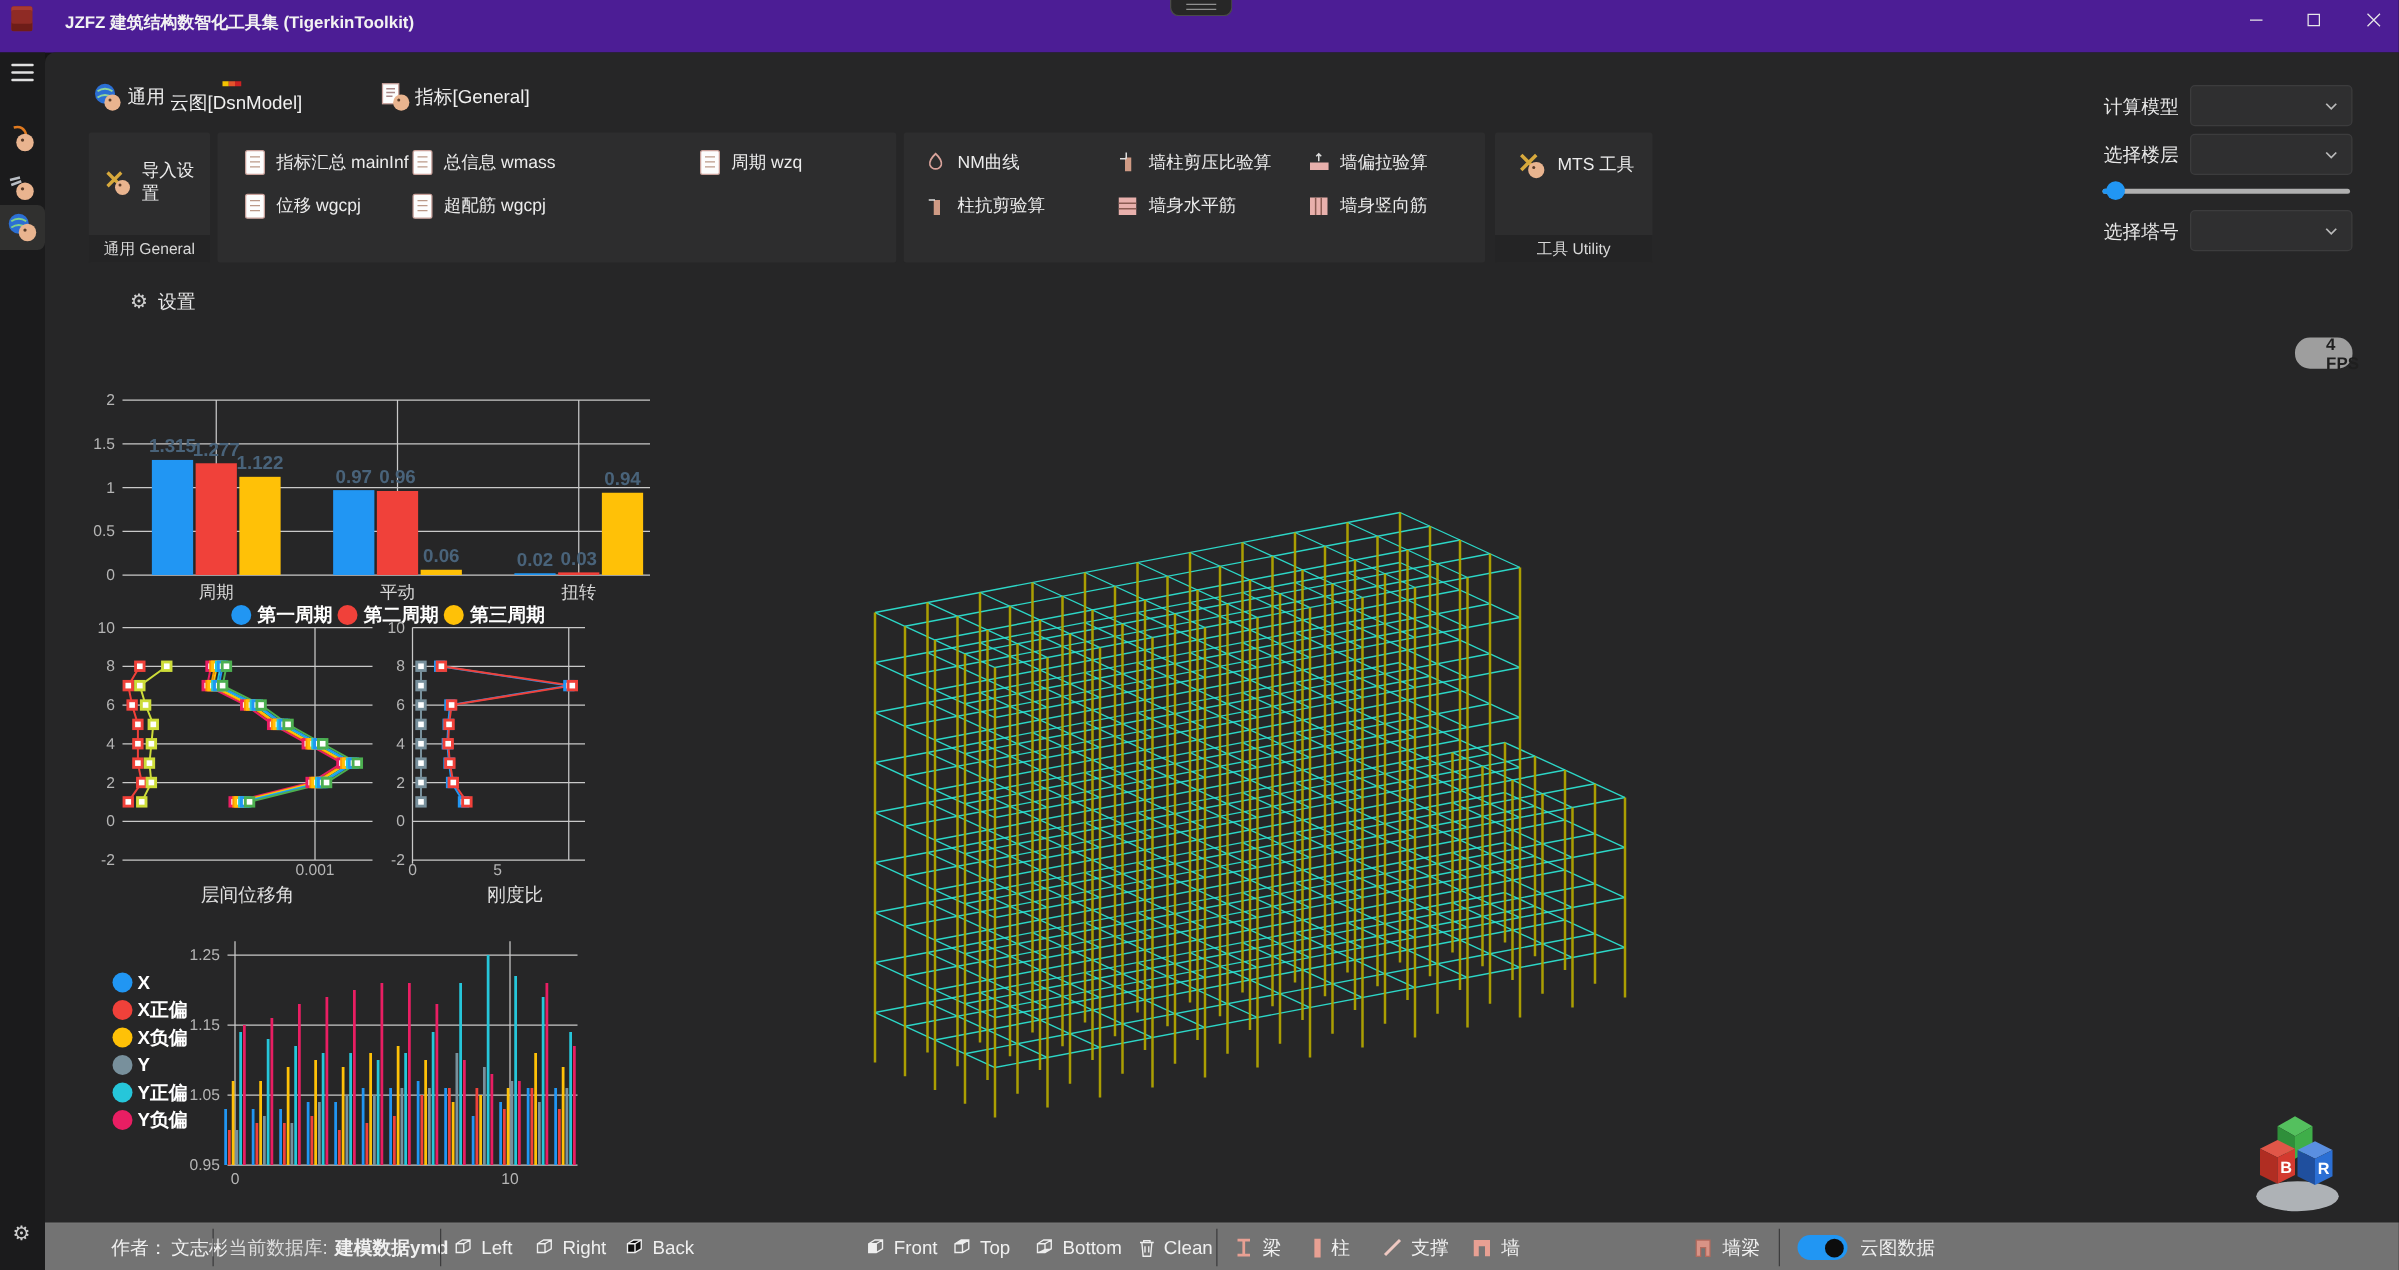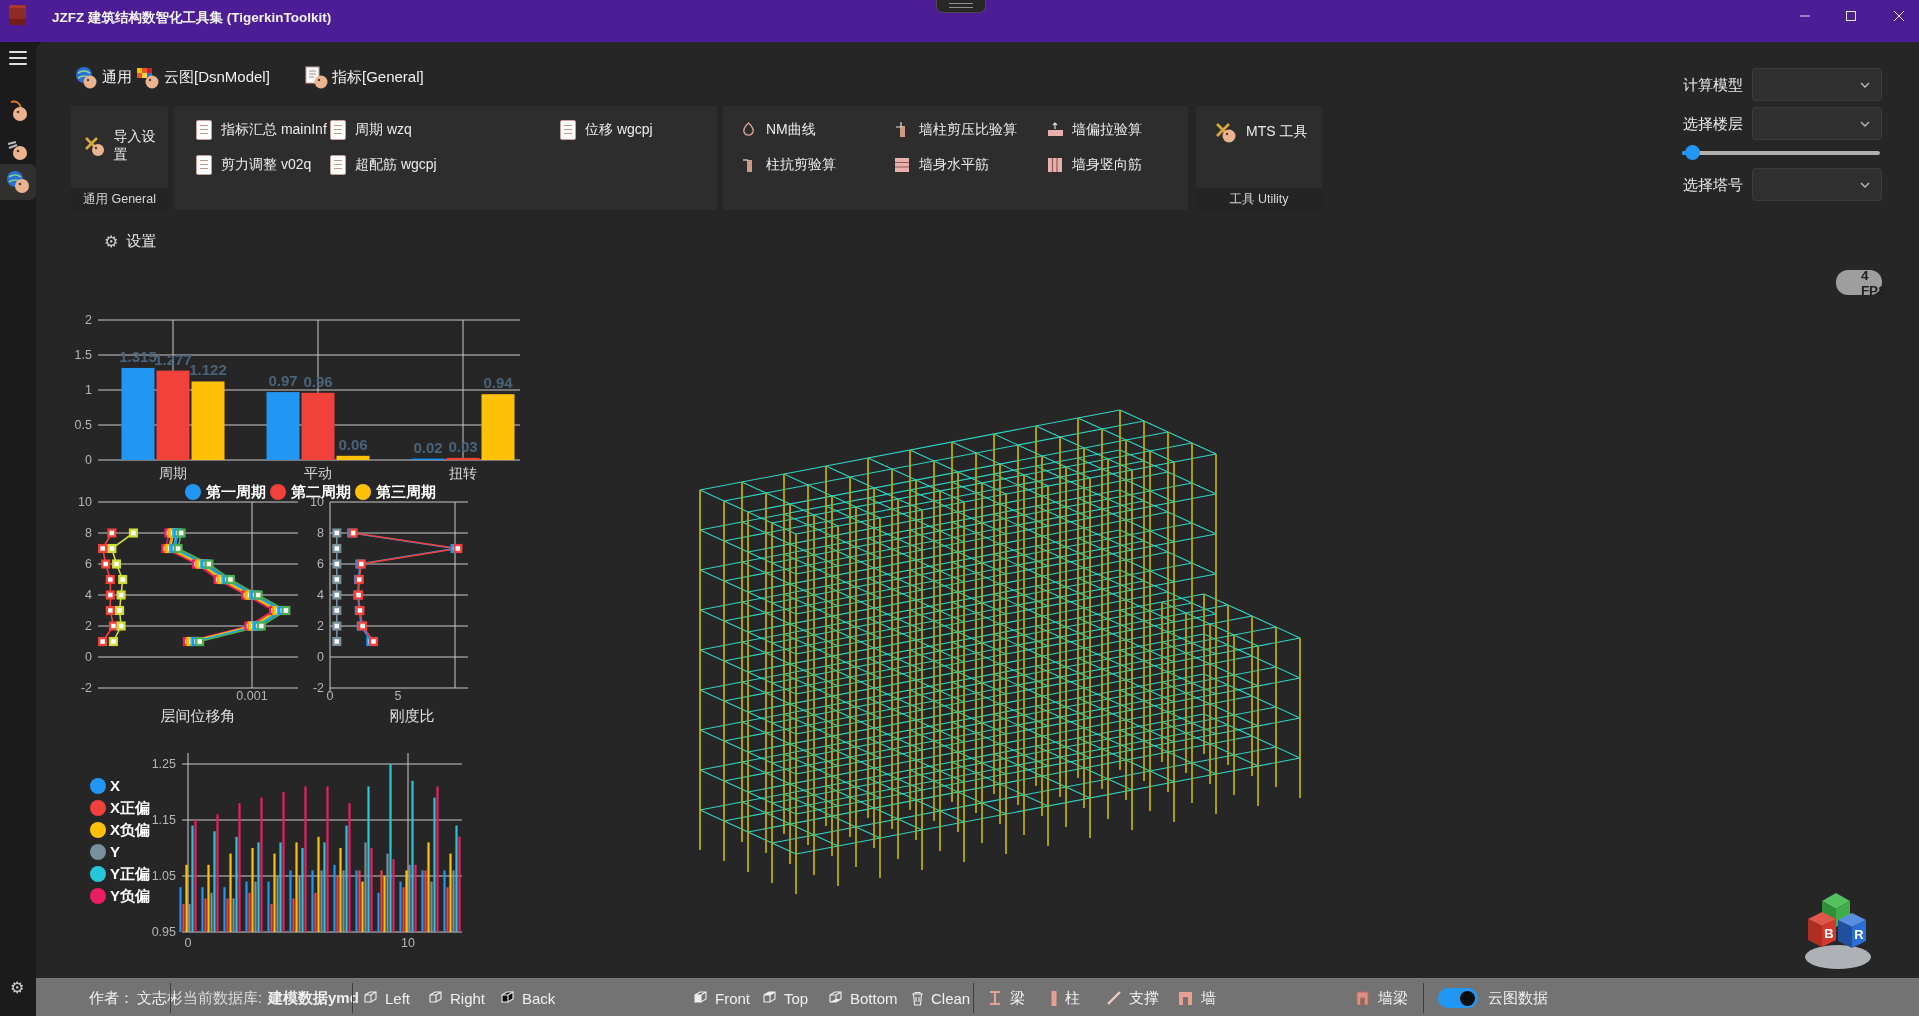--- a/index.html
+++ b/index.html
@@ -126,21 +126,21 @@
 
 <div class="rtab" style="left:74px;">
   <svg width="24" height="24">
     <circle cx="10" cy="10" r="8" fill="#2b6fd4"></circle>
       <path d="M4 8 Q10 4 16 8 M4 13 Q10 9 16 13" stroke="#8fd39a" stroke-width="1.6" fill="none"></path>
     <circle cx="16" cy="17" r="6.5" fill="#e9b48f"></circle>
       <circle cx="14" cy="15" r="1.2" fill="#5a3c28"></circle>
     </svg>
   <span>通用</span>
   </div>
-<div class="rtab" style="left:136px;">
+<div class="rtab" style="left:136px;flex-direction:column;">
   <svg width="24" height="24">
     <rect x="1" y="3" width="5" height="5" fill="#f3c200"></rect>
       <rect x="6" y="3" width="5" height="5" fill="#e5542c"></rect>
       <rect x="11" y="3" width="5" height="5" fill="#c22"></rect>
     <rect x="1" y="8" width="5" height="5" fill="#e5542c"></rect>
       <rect x="6" y="8" width="5" height="5" fill="#ffd34d"></rect>
       <rect x="11" y="8" width="5" height="5" fill="#2b6fd4"></rect>
     <circle cx="16" cy="17" r="6.5" fill="#e9b48f"></circle>
       <circle cx="14" cy="15" r="1.2" fill="#5a3c28"></circle>
     </svg>
@@ -169,29 +169,29 @@
 </div>
 
 <div class="rgroup" style="left:174px; width:543px;">
   <div class="rgrid" style="left:22px; grid-template-columns:134px 230px 157px;">
     <div class="rbtn">
       <span class="docic"></span>
       <span>指标汇总 mainInf</span>
       </div>
     <div class="rbtn">
       <span class="docic"></span>
+      <span>总信息 wmass</span>
+      </div>
+    <div class="rbtn">
+      <span class="docic"></span>
       <span>周期 wzq</span>
       </div>
     <div class="rbtn">
       <span class="docic"></span>
       <span>位移 wgcpj</span>
-      </div>
-    <div class="rbtn">
-      <span class="docic"></span>
-      <span>剪力调整 v02q</span>
       </div>
     <div class="rbtn">
       <span class="docic"></span>
       <span>超配筋 wgcpj</span>
       </div>
   </div>
 </div>
 
 <div class="rgroup" style="left:723px; width:465px;">
   <div class="rgrid" style="left:17px; grid-template-columns:153px 153px 142px;">

